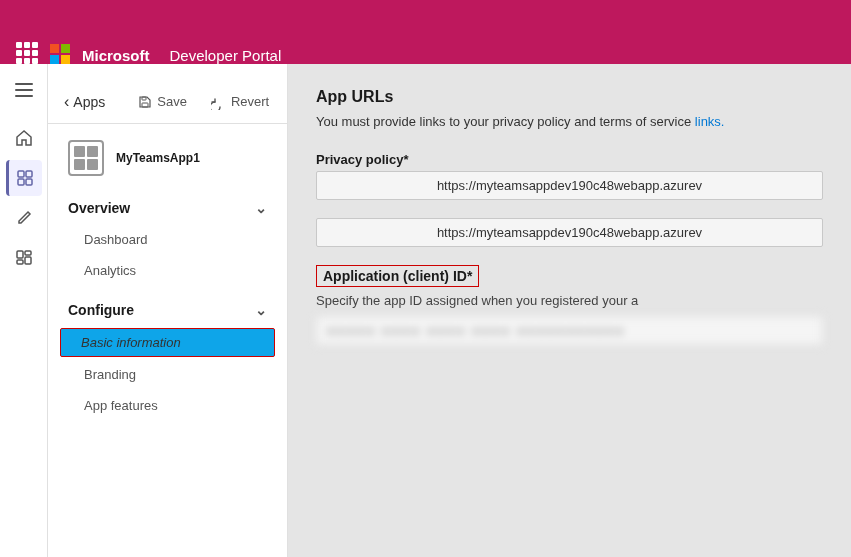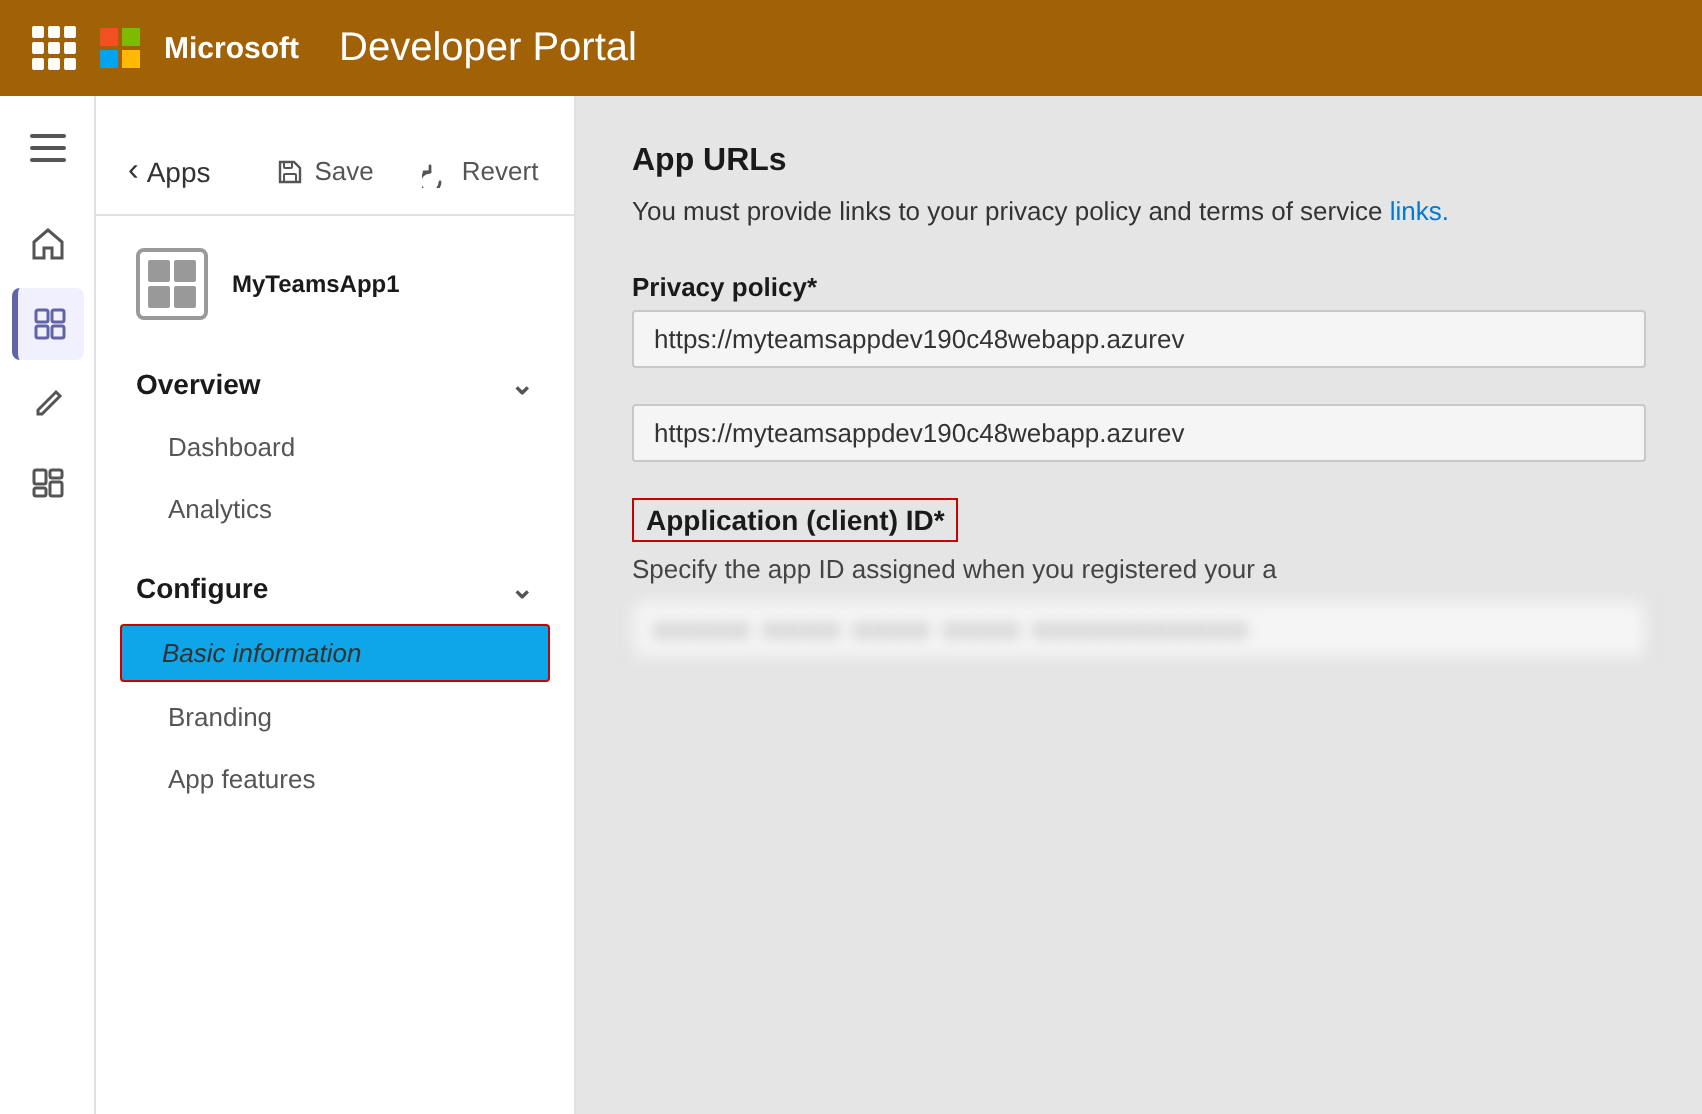--- a/index.html
+++ b/index.html
@@ -1,37 +1,37 @@
 <!DOCTYPE html>
 <html><head>
   <meta charset="utf-8">
   <style>
     * { box-sizing: border-box; margin: 0; padding: 0; }
     body { font-family: 'Segoe UI', Arial, sans-serif; font-size: 14px; color: #333; background: #fff; width: 851px; height: 557px; overflow: hidden; }
 
     
     .topbar {
       display: flex;
-      align-items: center;
-      background: #a16207;
+      align-items: flex-end;
+      background: #be185d;
       color: #fff;
-      height: 48px;
+      height: 64px;
       padding: 0 16px;
       gap: 12px;
     }
     .topbar-grid-icon { display: grid; grid-template-columns: repeat(3,6px); grid-template-rows: repeat(3,6px); gap: 2px; }
     .topbar-grid-icon span { display: block; width: 6px; height: 6px; background: #fff; border-radius: 1px; }
     .ms-logo { display: flex; width: 20px; height: 20px; flex-wrap: wrap; }
     .ms-logo-q { width: 9px; height: 9px; }
     .ms-logo-q:nth-child(1) { background: #f25022; }
     .ms-logo-q:nth-child(2) { background: #7fba00; margin-left: 2px; }
     .ms-logo-q:nth-child(3) { background: #00a4ef; margin-top: 2px; }
     .ms-logo-q:nth-child(4) { background: #ffb900; margin-left: 2px; margin-top: 2px; }
     .topbar-title { font-size: 15px; font-weight: 600; color: #fff; }
-    .topbar-subtitle { font-size: 20px; font-weight: 400; color: #fff; margin-left: 8px; }
+    .topbar-subtitle { font-size: 15px; font-weight: 400; color: #fff; margin-left: 8px; }
 
     
     .layout { display: flex; height: calc(557px - 48px); }
 
     
     .icon-rail {
       width: 48px;
       background: #fff;
       border-right: 1px solid #e0e0e0;
       display: flex;
@@ -175,20 +175,21 @@
     }
     .form-input {
       width: 100%;
       padding: 6px 10px;
       border: 1px solid #c8c8c8;
       border-radius: 2px;
       font-size: 13px;
       color: #333;
       background: #f5f5f5;
       outline: none;
+      text-align: center;
     }
     .app-client-id-section { margin-top: 8px; }
     .app-client-id-label {
       font-size: 14px;
       font-weight: 700;
       color: #1a1a1a;
       border: 1.5px solid #c00;
       display: inline-block;
       padding: 2px 6px;
       margin-bottom: 6px;

